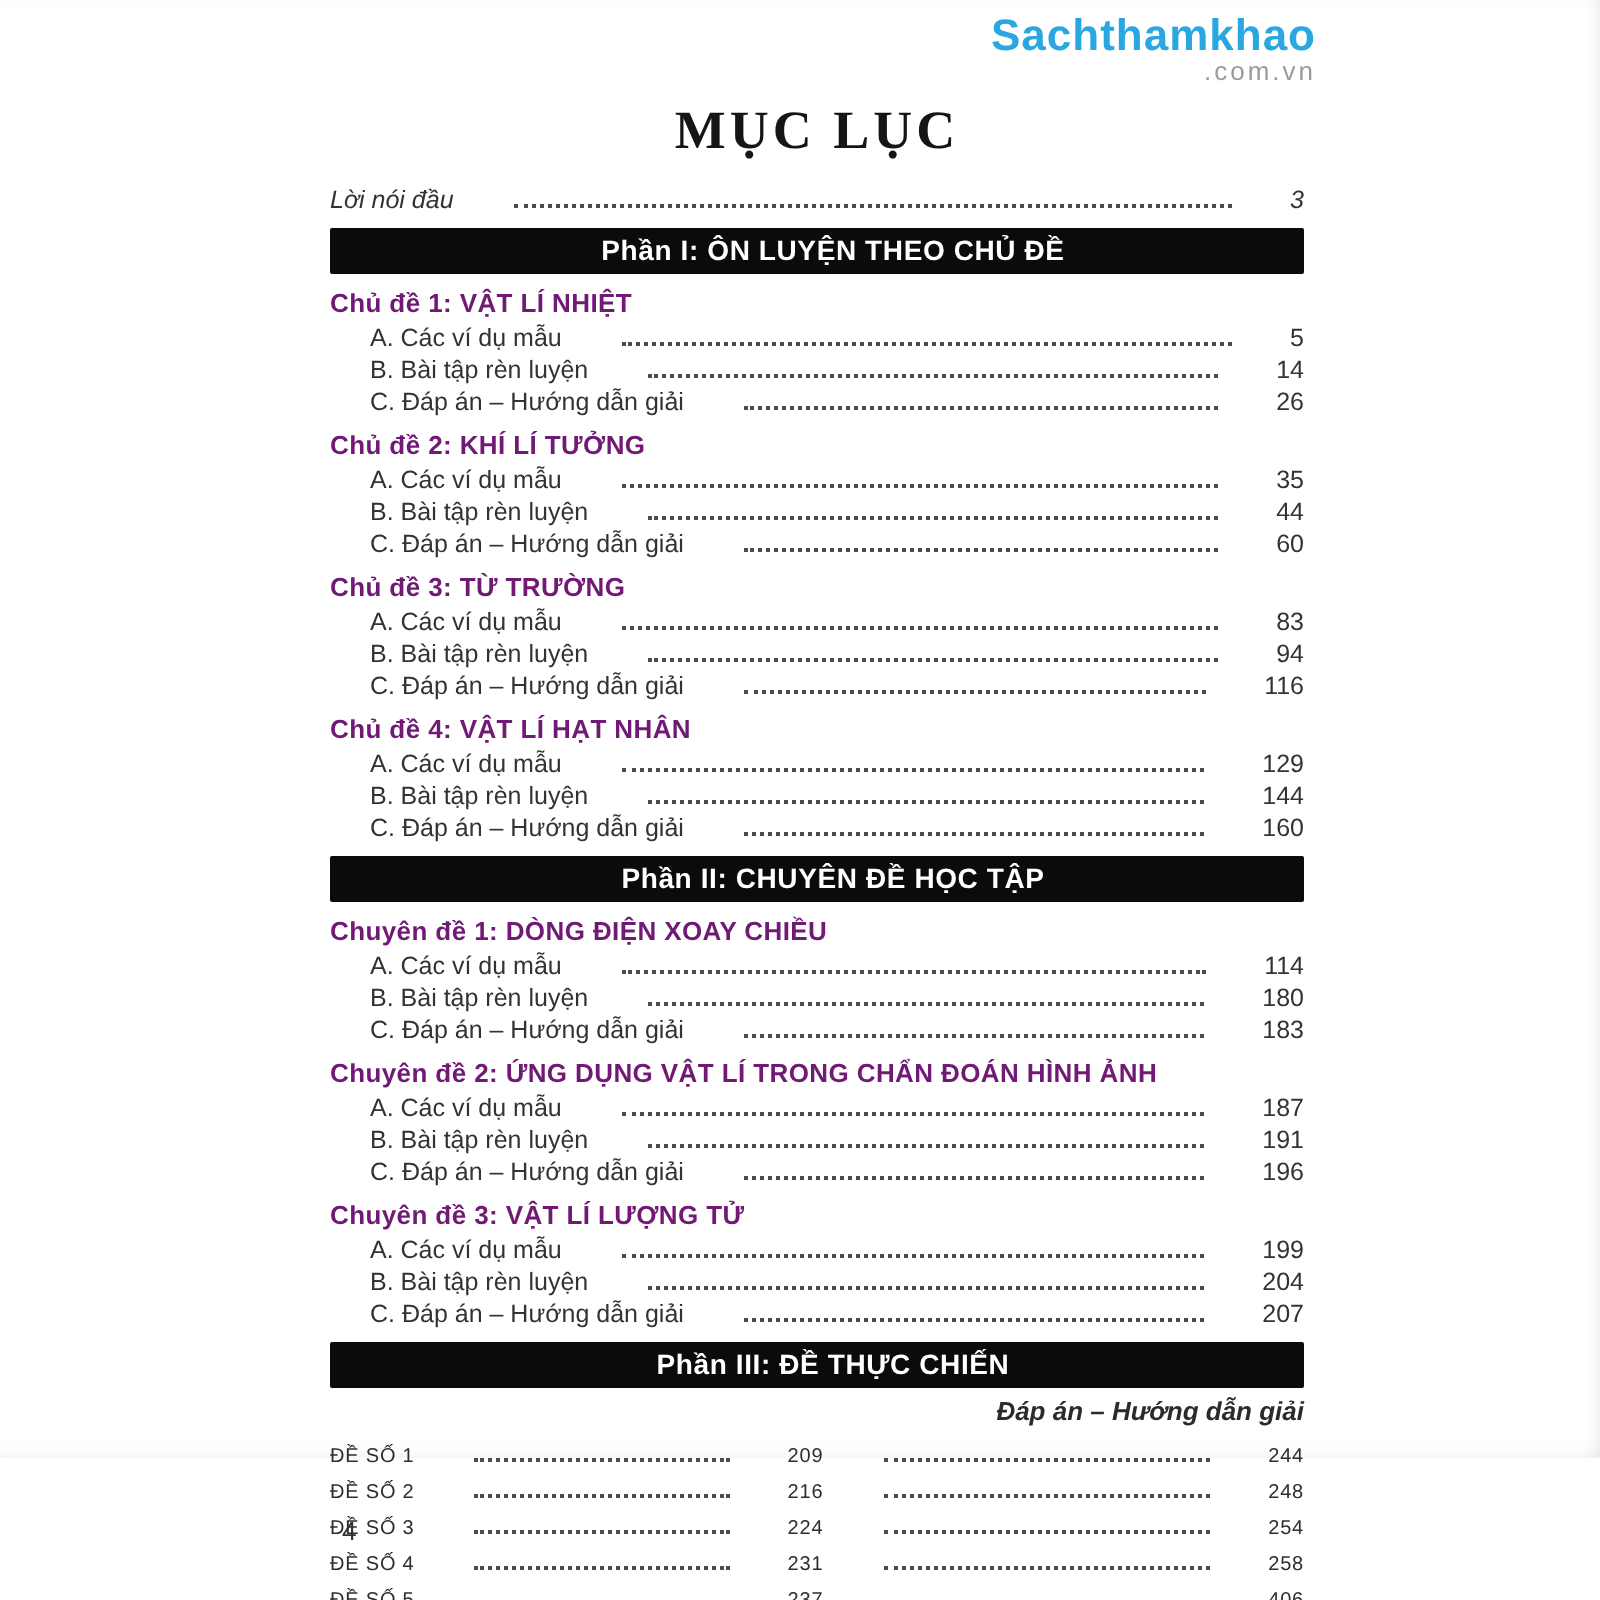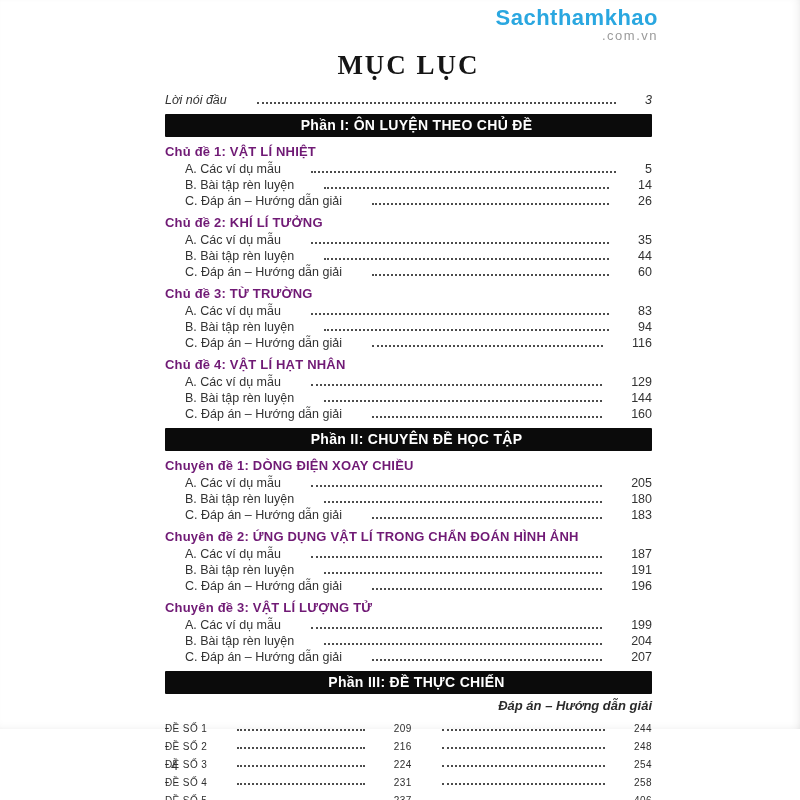--- a/index.html
+++ b/index.html
@@ -146,21 +146,21 @@
         </div>
     </div>
 
     <div class="banner">Phần II: CHUYÊN ĐỀ HỌC TẬP</div>
 
     <div class="group">
       <div class="group-heading">Chuyên đề 1: DÒNG ĐIỆN XOAY CHIỀU</div>
       <div class="row">
           <span>A. Các ví dụ mẫu</span>
           <span class="dots"></span>
-          <span class="pg">205</span>
+          <span class="pg">114</span>
         </div>
       <div class="row">
           <span>B. Bài tập rèn luyện</span>
           <span class="dots"></span>
           <span class="pg">180</span>
         </div>
       <div class="row">
           <span>C. Đáp án – Hướng dẫn giải</span>
           <span class="dots"></span>
           <span class="pg">183</span>

